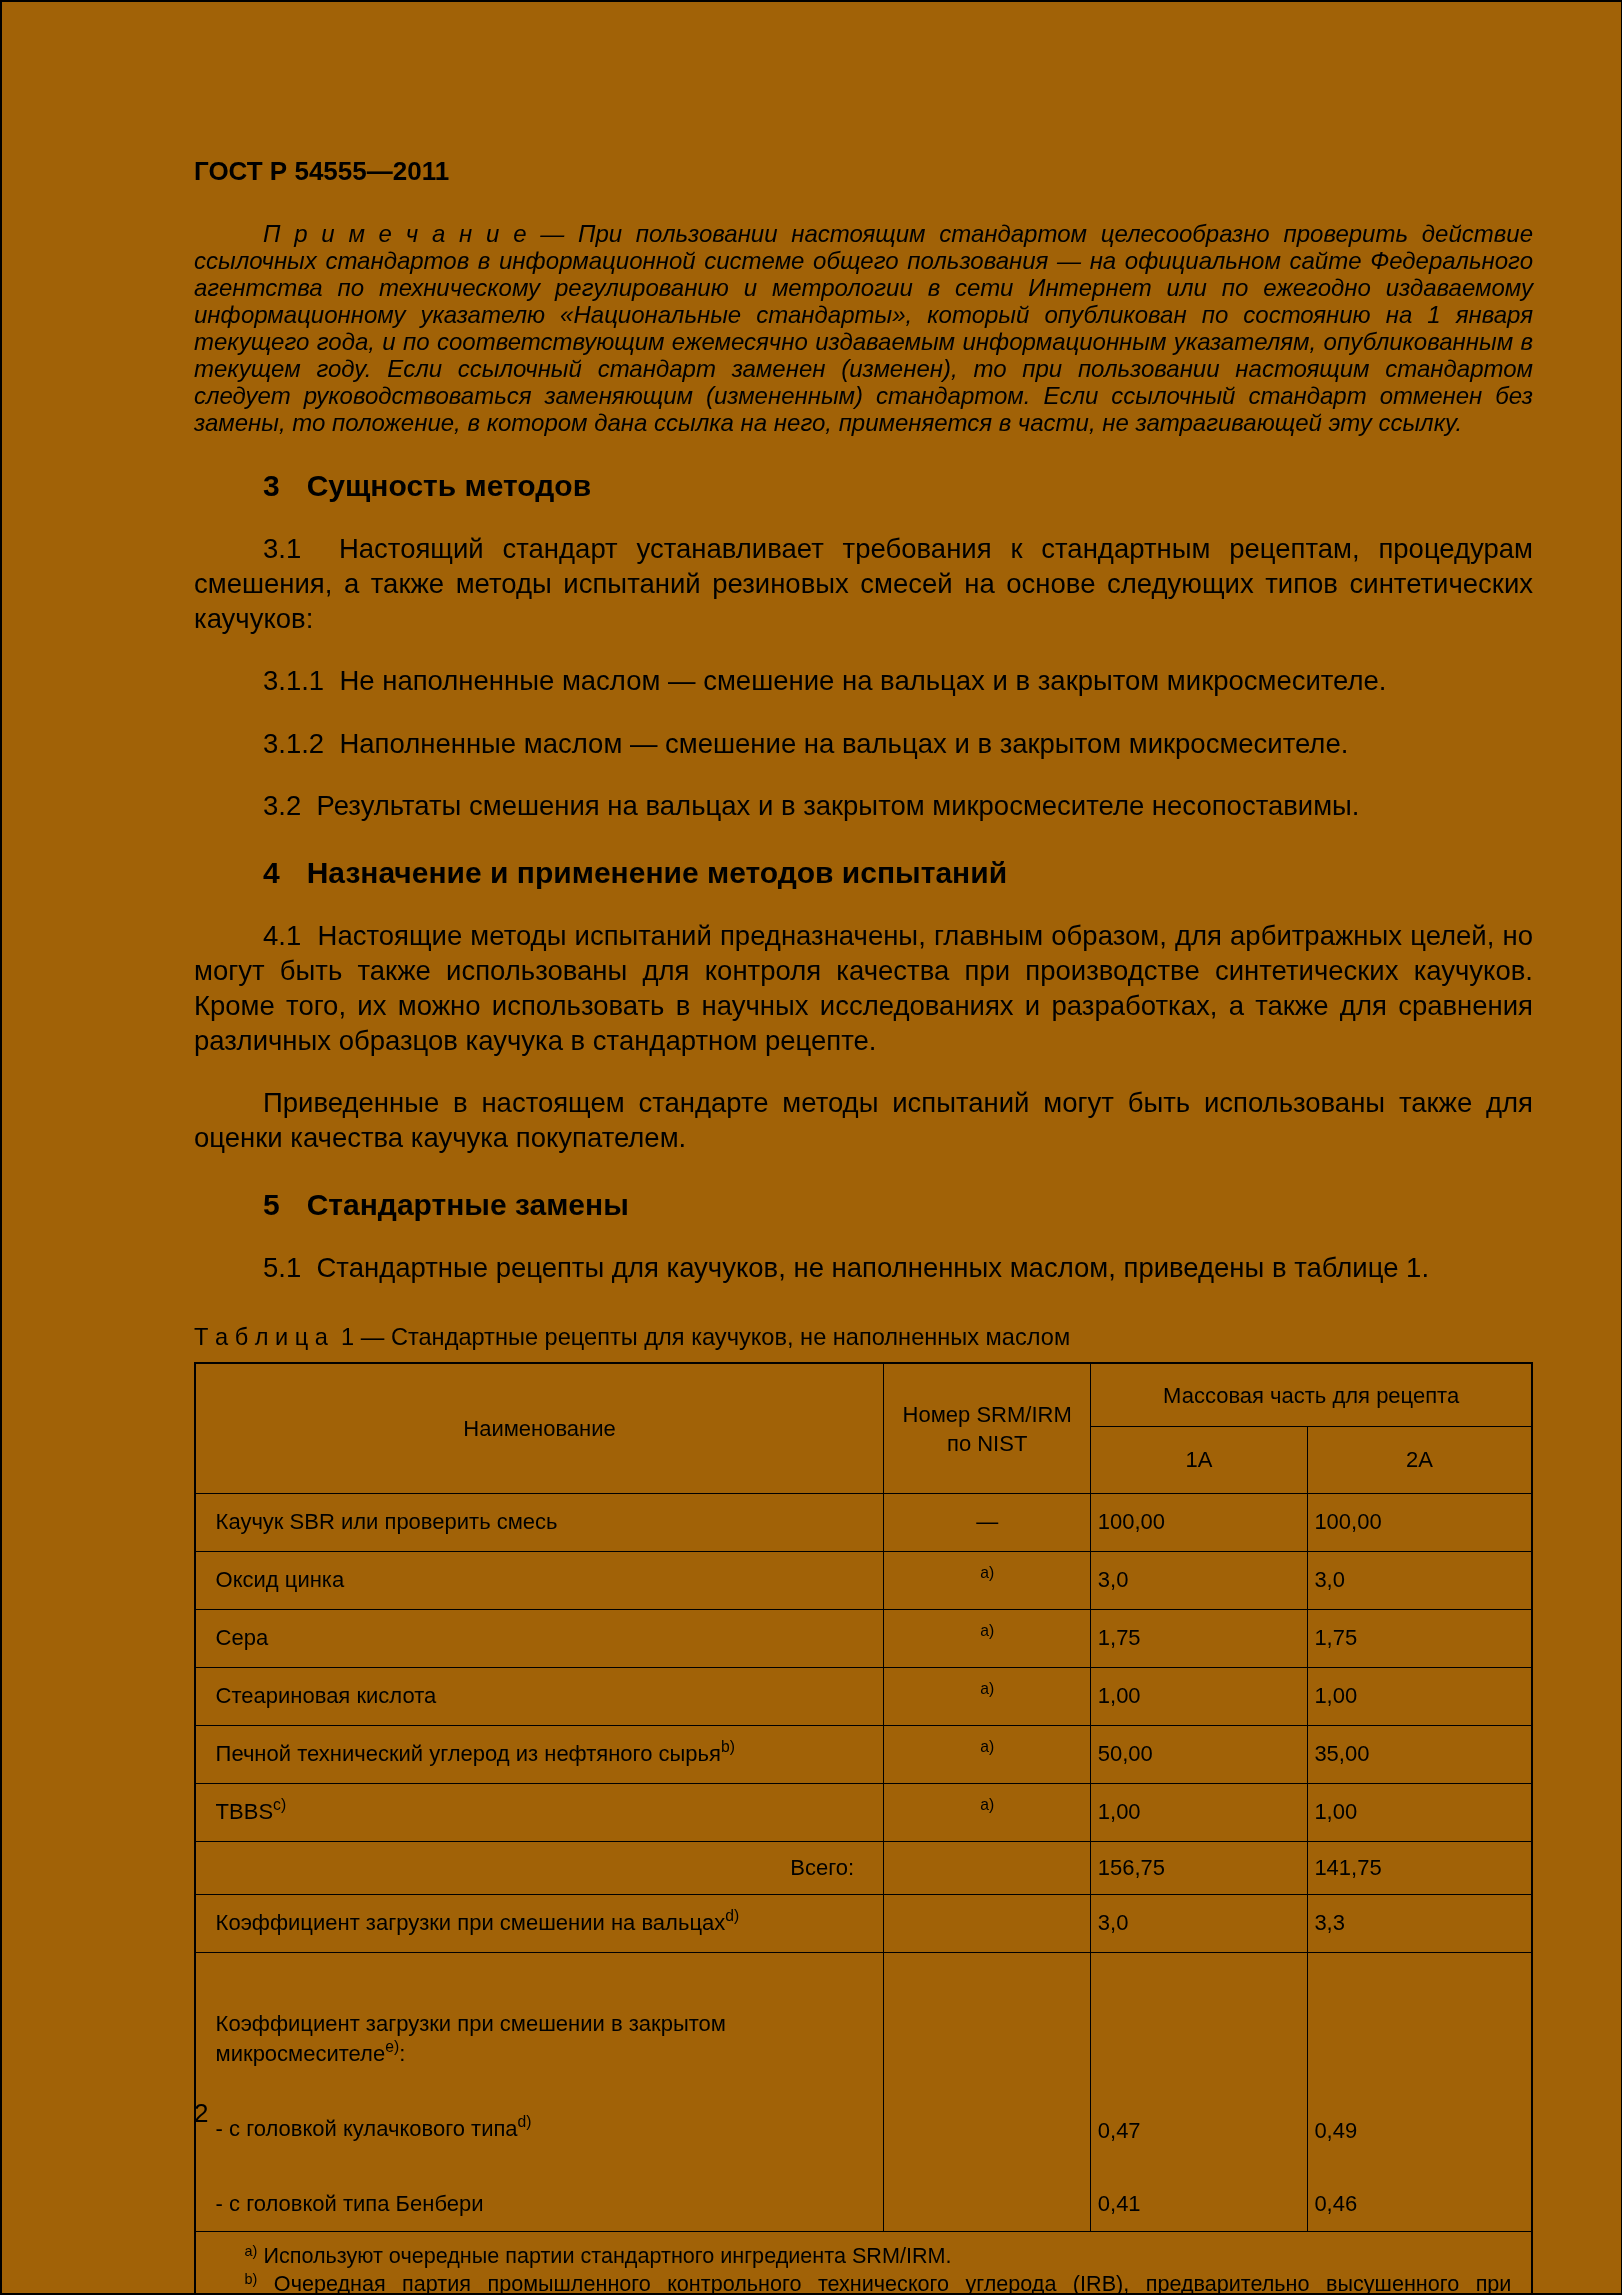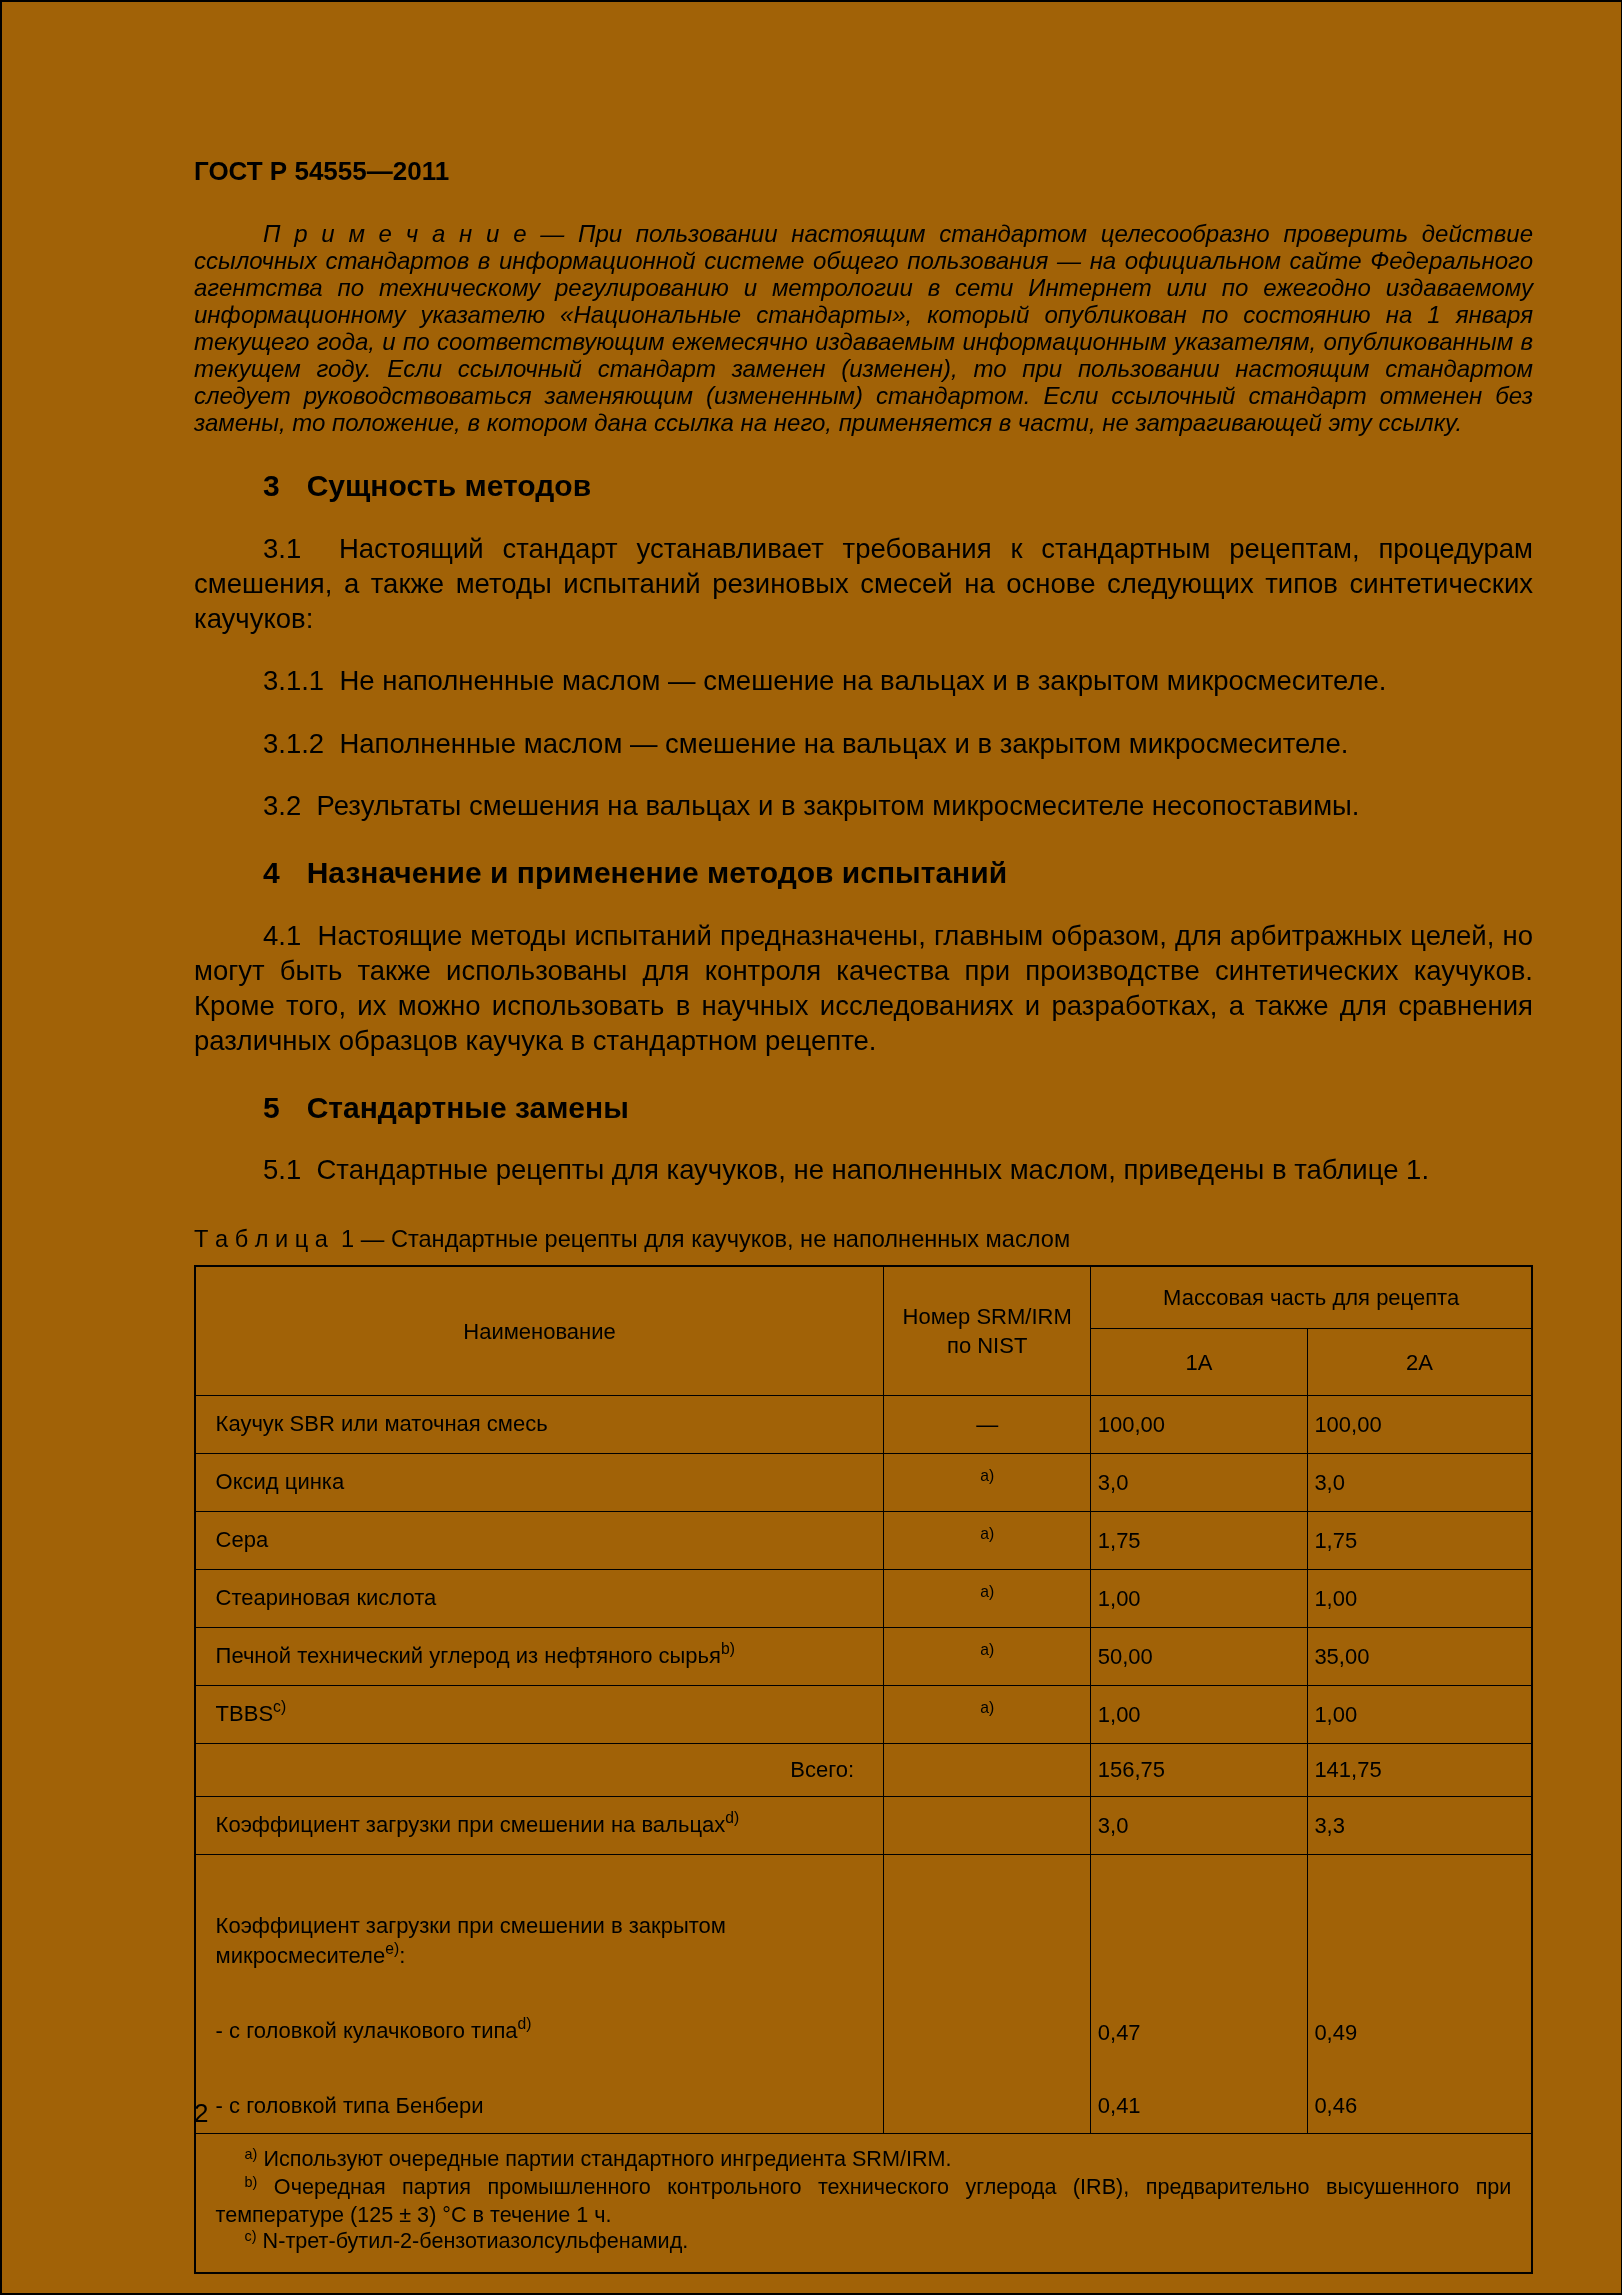--- a/index.html
+++ b/index.html
@@ -70,20 +70,21 @@
   </div>
   <p class="para">3.1&nbsp; Настоящий стандарт устанавливает требования к стандартным рецептам, процедурам смешения, а также методы испытаний резиновых смесей на основе следующих типов синтетических каучуков:</p>
   <p class="para">3.1.1&nbsp; Не наполненные маслом — смешение на вальцах и в закрытом микросмесителе.</p>
   <p class="para">3.1.2&nbsp; Наполненные маслом — смешение на вальцах и в закрытом микросмесителе.</p>
   <p class="para">3.2&nbsp; Результаты смешения на вальцах и в закрытом микросмесителе несопоставимы.</p>
 
   <div class="heading">
     <span class="h-num">4</span><span class="h-title">Назначение и применение методов испытаний</span>
   </div>
   <p class="para">4.1&nbsp; Настоящие методы испытаний предназначены, главным образом, для арбитражных целей, но могут быть также использованы для контроля качества при производстве синтетических каучуков. Кроме того, их можно использовать в научных исследованиях и разработках, а также для сравнения различных образцов каучука в стандартном рецепте.</p>
+  <p class="para">Приведенные в настоящем стандарте методы испытаний могут быть использованы также для оценки качества каучука покупателем.</p>
 
   <div class="heading">
     <span class="h-num">5</span><span class="h-title">Стандартные замены</span>
   </div>
   <p class="para">5.1&nbsp; Стандартные рецепты для каучуков, не наполненных маслом, приведены в таблице 1.</p>
 
   <div class="tbl-caption">Т а б л и ц а&nbsp; 1 — Стандартные рецепты для каучуков, не наполненных маслом</div>
 
   <table class="recipe">
     <colgroup>
@@ -98,21 +99,21 @@
         <th rowspan="2">Номер SRM/IRM по NIST</th>
         <th colspan="2">Массовая часть для рецепта</th>
       </tr>
       <tr class="h-sub">
         <th>1А</th>
         <th>2А</th>
       </tr>
     </thead>
     <tbody>
       <tr>
-        <td class="c-name"><span>Каучук SBR или маточная смесь</span><span class="sup"></span></td>
+        <td class="c-name"><span>Каучук SBR или проверить смесь</span><span class="sup"></span></td>
         <td class="c-srm"><span>—</span><span class="sup"></span></td>
         <td class="c-val">100,00</td>
         <td class="c-val">100,00</td>
       </tr>
       <tr>
         <td class="c-name"><span>Оксид цинка</span><span class="sup"></span></td>
         <td class="c-srm"><span></span><span class="sup">a)</span></td>
         <td class="c-val">3,0</td>
         <td class="c-val">3,0</td>
       </tr>

